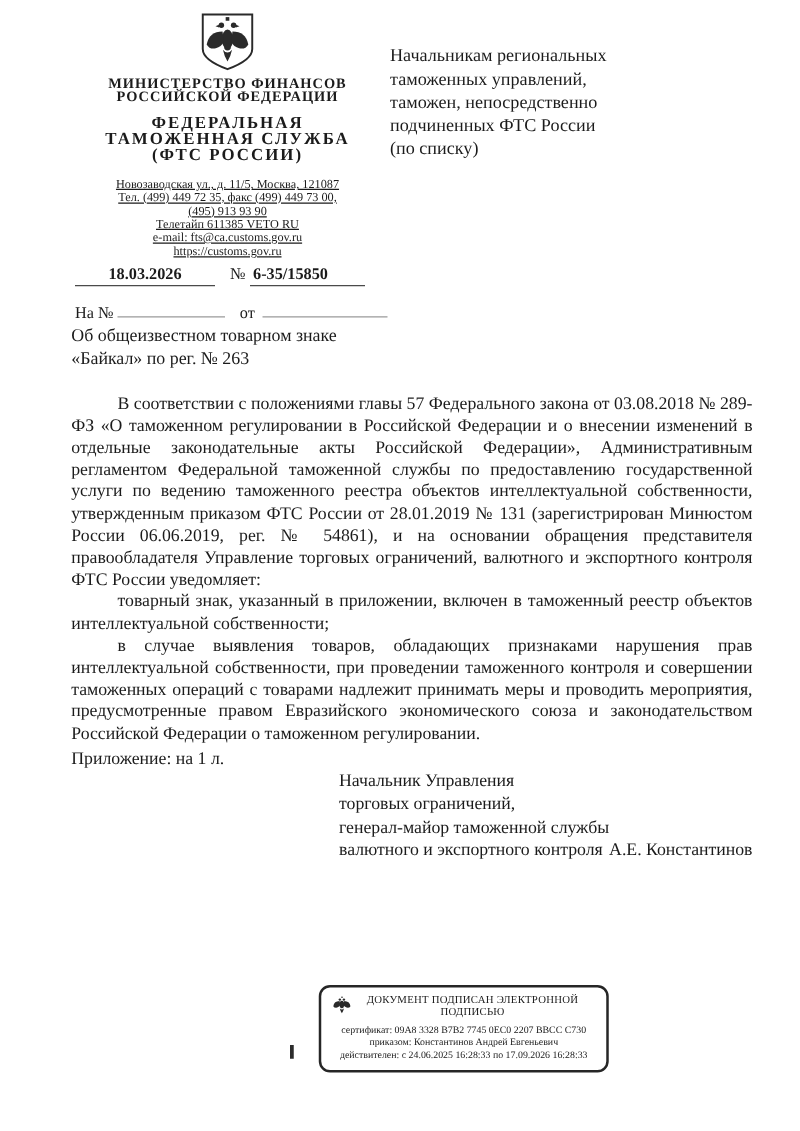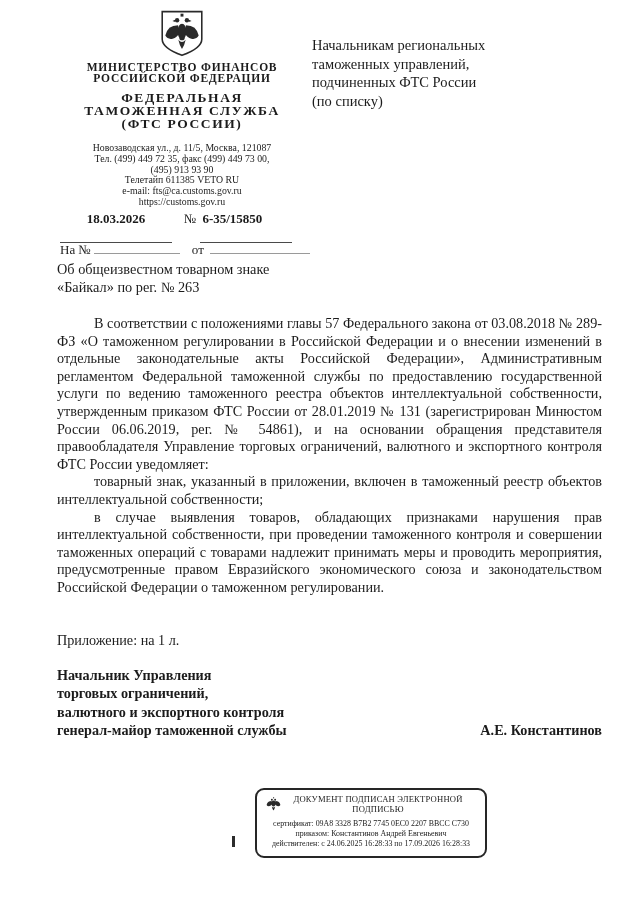--- a/index.html
+++ b/index.html
@@ -29,42 +29,42 @@
     line-height: 11px;
     letter-spacing: 0.8px;
   }
   .agency-block { margin-top: 7px; }
   .agency-line {
     font-weight: bold;
     font-size: 13.5px;
     line-height: 13px;
     letter-spacing: 1.6px;
   }
-  .addr-block { margin-top: 13px; }
+  .addr-block { margin-top: 13px; text-decoration: underline; }
   .addr-line { font-size: 9.8px; line-height: 10.8px; }
 
   
   .addressee {
     position: absolute;
     left: 312px; top: 36px;
     width: 250px;
   }
   .addressee-line { font-size: 14.5px; line-height: 18.6px; }
 
   
   .refline {
     position: absolute;
     left: 60px; top: 211px;
     font-size: 13px;
     white-space: nowrap;
   }
   .ref-underlined {
     display: inline-block;
     border-bottom: 1.5px solid #4a4a4a;
-    padding-bottom: 15px;
+    padding-bottom: 1px;
   }
   .date-wrap { width: 112px; text-align: center; }
   .num-sign { margin: 0 4px 0 12px; }
   .num-wrap { width: 92px; text-align: left; padding-left: 2px; }
   .ref-bold { font-weight: bold; }
 
   .naline {
     position: absolute;
     left: 60px; top: 241px;
     font-size: 13px;
@@ -94,30 +94,28 @@
     left: 57px; top: 315px;
     width: 545px;
   }
   .body-para {
     font-size: 14.2px;
     line-height: 17.6px;
     text-align: justify;
     text-indent: 37px;
   }
   .attachment {
-    margin-top: 35px;
+    margin-top: 2px;
     font-size: 14.2px;
     line-height: 17.6px;
   }
   .signature {
-    margin-top: 17px;
     display: flex;
-    justify-content: space-between;
+    justify-content: flex-end;
     align-items: flex-end;
-    font-weight: bold;
   }
   .sig-line { font-size: 14.2px; line-height: 18.2px; }
   .sig-name { font-size: 14.2px; line-height: 18.2px; white-space: nowrap; }
 
   
   .stamp {
     position: absolute;
     left: 255px; top: 788px;
     width: 232px; height: 70px;
     border: 2px solid #262626;
@@ -180,20 +178,21 @@
       <div class="addr-line">(495) 913 93 90</div>
       <div class="addr-line">Телетайп 611385 VETO RU</div>
       <div class="addr-line">e-mail: fts@ca.customs.gov.ru</div>
       <div class="addr-line">https://customs.gov.ru</div>
     </div>
   </div>
 
   <div class="addressee">
     <div class="addressee-line">Начальникам региональных</div>
     <div class="addressee-line">таможенных управлений,</div>
+    <div class="addressee-line">таможен, непосредственно</div>
     <div class="addressee-line">подчиненных ФТС России</div>
     <div class="addressee-line">(по списку)</div>
   </div>
 
   <div class="refline">
     <span class="ref-underlined date-wrap"><span class="ref-bold">18.03.2026</span></span><span class="num-sign">№</span><span class="ref-underlined num-wrap"><span class="ref-bold">6-35/15850</span></span>
   </div>
 
   <div class="naline">
     <span>На №</span><span class="blank-line blank-na"></span><span class="ot-label">от</span><span class="blank-line blank-ot"></span>
@@ -208,22 +207,22 @@
     <p class="body-para">В соответствии с положениями главы 57 Федерального закона от 03.08.2018 № 289-ФЗ «О таможенном регулировании в Российской Федерации и о внесении изменений в отдельные законодательные акты Российской Федерации», Административным регламентом Федеральной таможенной службы по предоставлению государственной услуги по ведению таможенного реестра объектов интеллектуальной собственности, утвержденным приказом ФТС России от 28.01.2019 № 131 (зарегистрирован Минюстом России 06.06.2019, рег. № 54861), и на основании обращения представителя правообладателя Управление торговых ограничений, валютного и экспортного контроля ФТС России уведомляет:</p>
     <p class="body-para">товарный знак, указанный в приложении, включен в таможенный реестр объектов интеллектуальной собственности;</p>
     <p class="body-para">в случае выявления товаров, обладающих признаками нарушения прав интеллектуальной собственности, при проведении таможенного контроля и совершении таможенных операций с товарами надлежит принимать меры и проводить мероприятия, предусмотренные правом Евразийского экономического союза и законодательством Российской Федерации о таможенном регулировании.</p>
 
     <div class="attachment">Приложение: на 1 л.</div>
 
     <div class="signature">
       <div>
         <div class="sig-line">Начальник Управления</div>
         <div class="sig-line">торговых ограничений,</div>
+        <div class="sig-line">генерал-майор таможенной службы</div>
         <div class="sig-line">валютного и экспортного контроля</div>
-        <div class="sig-line">генерал-майор таможенной службы</div>
       </div>
       <div class="sig-name">А.Е. Константинов</div>
     </div>
   </div>
 
   <div class="stamp">
     <div class="stamp-head">
       <svg class="stamp-eagle" width="15" height="16" viewBox="0 0 48 46">
         <g fill="#2a2a2a">
           <rect x="22.6" y="1.5" width="3.4" height="3.4"></rect>

